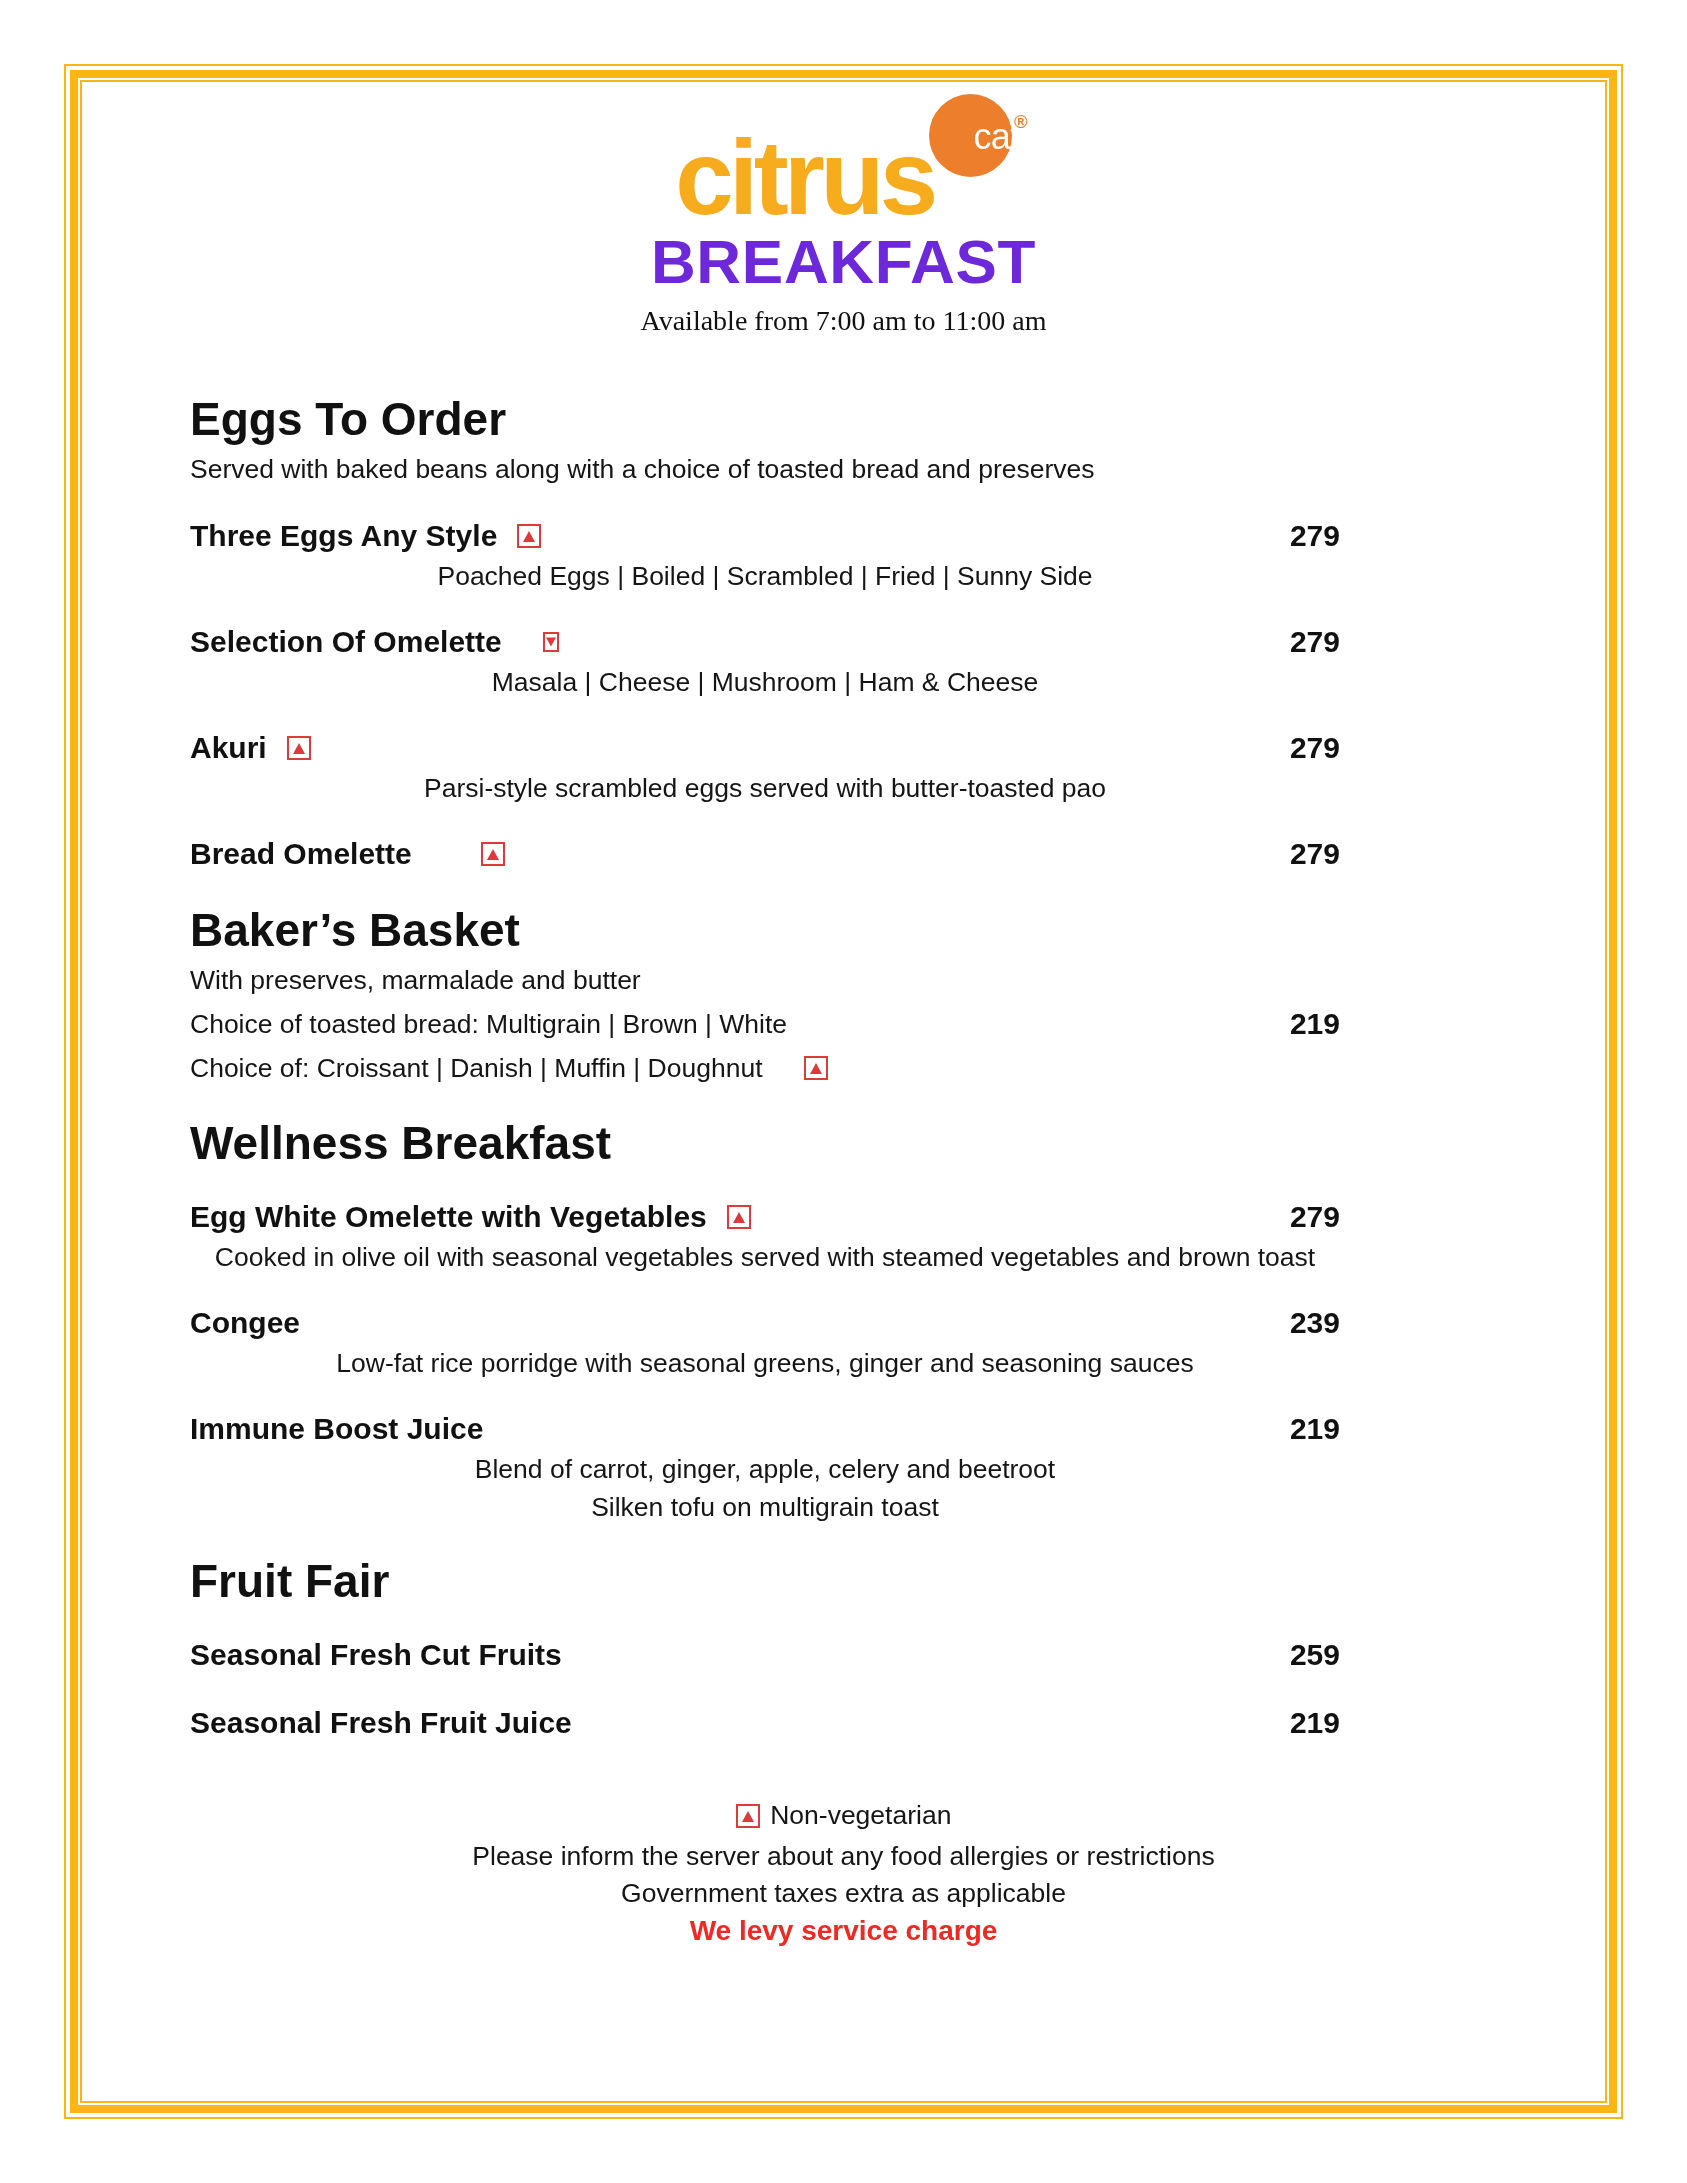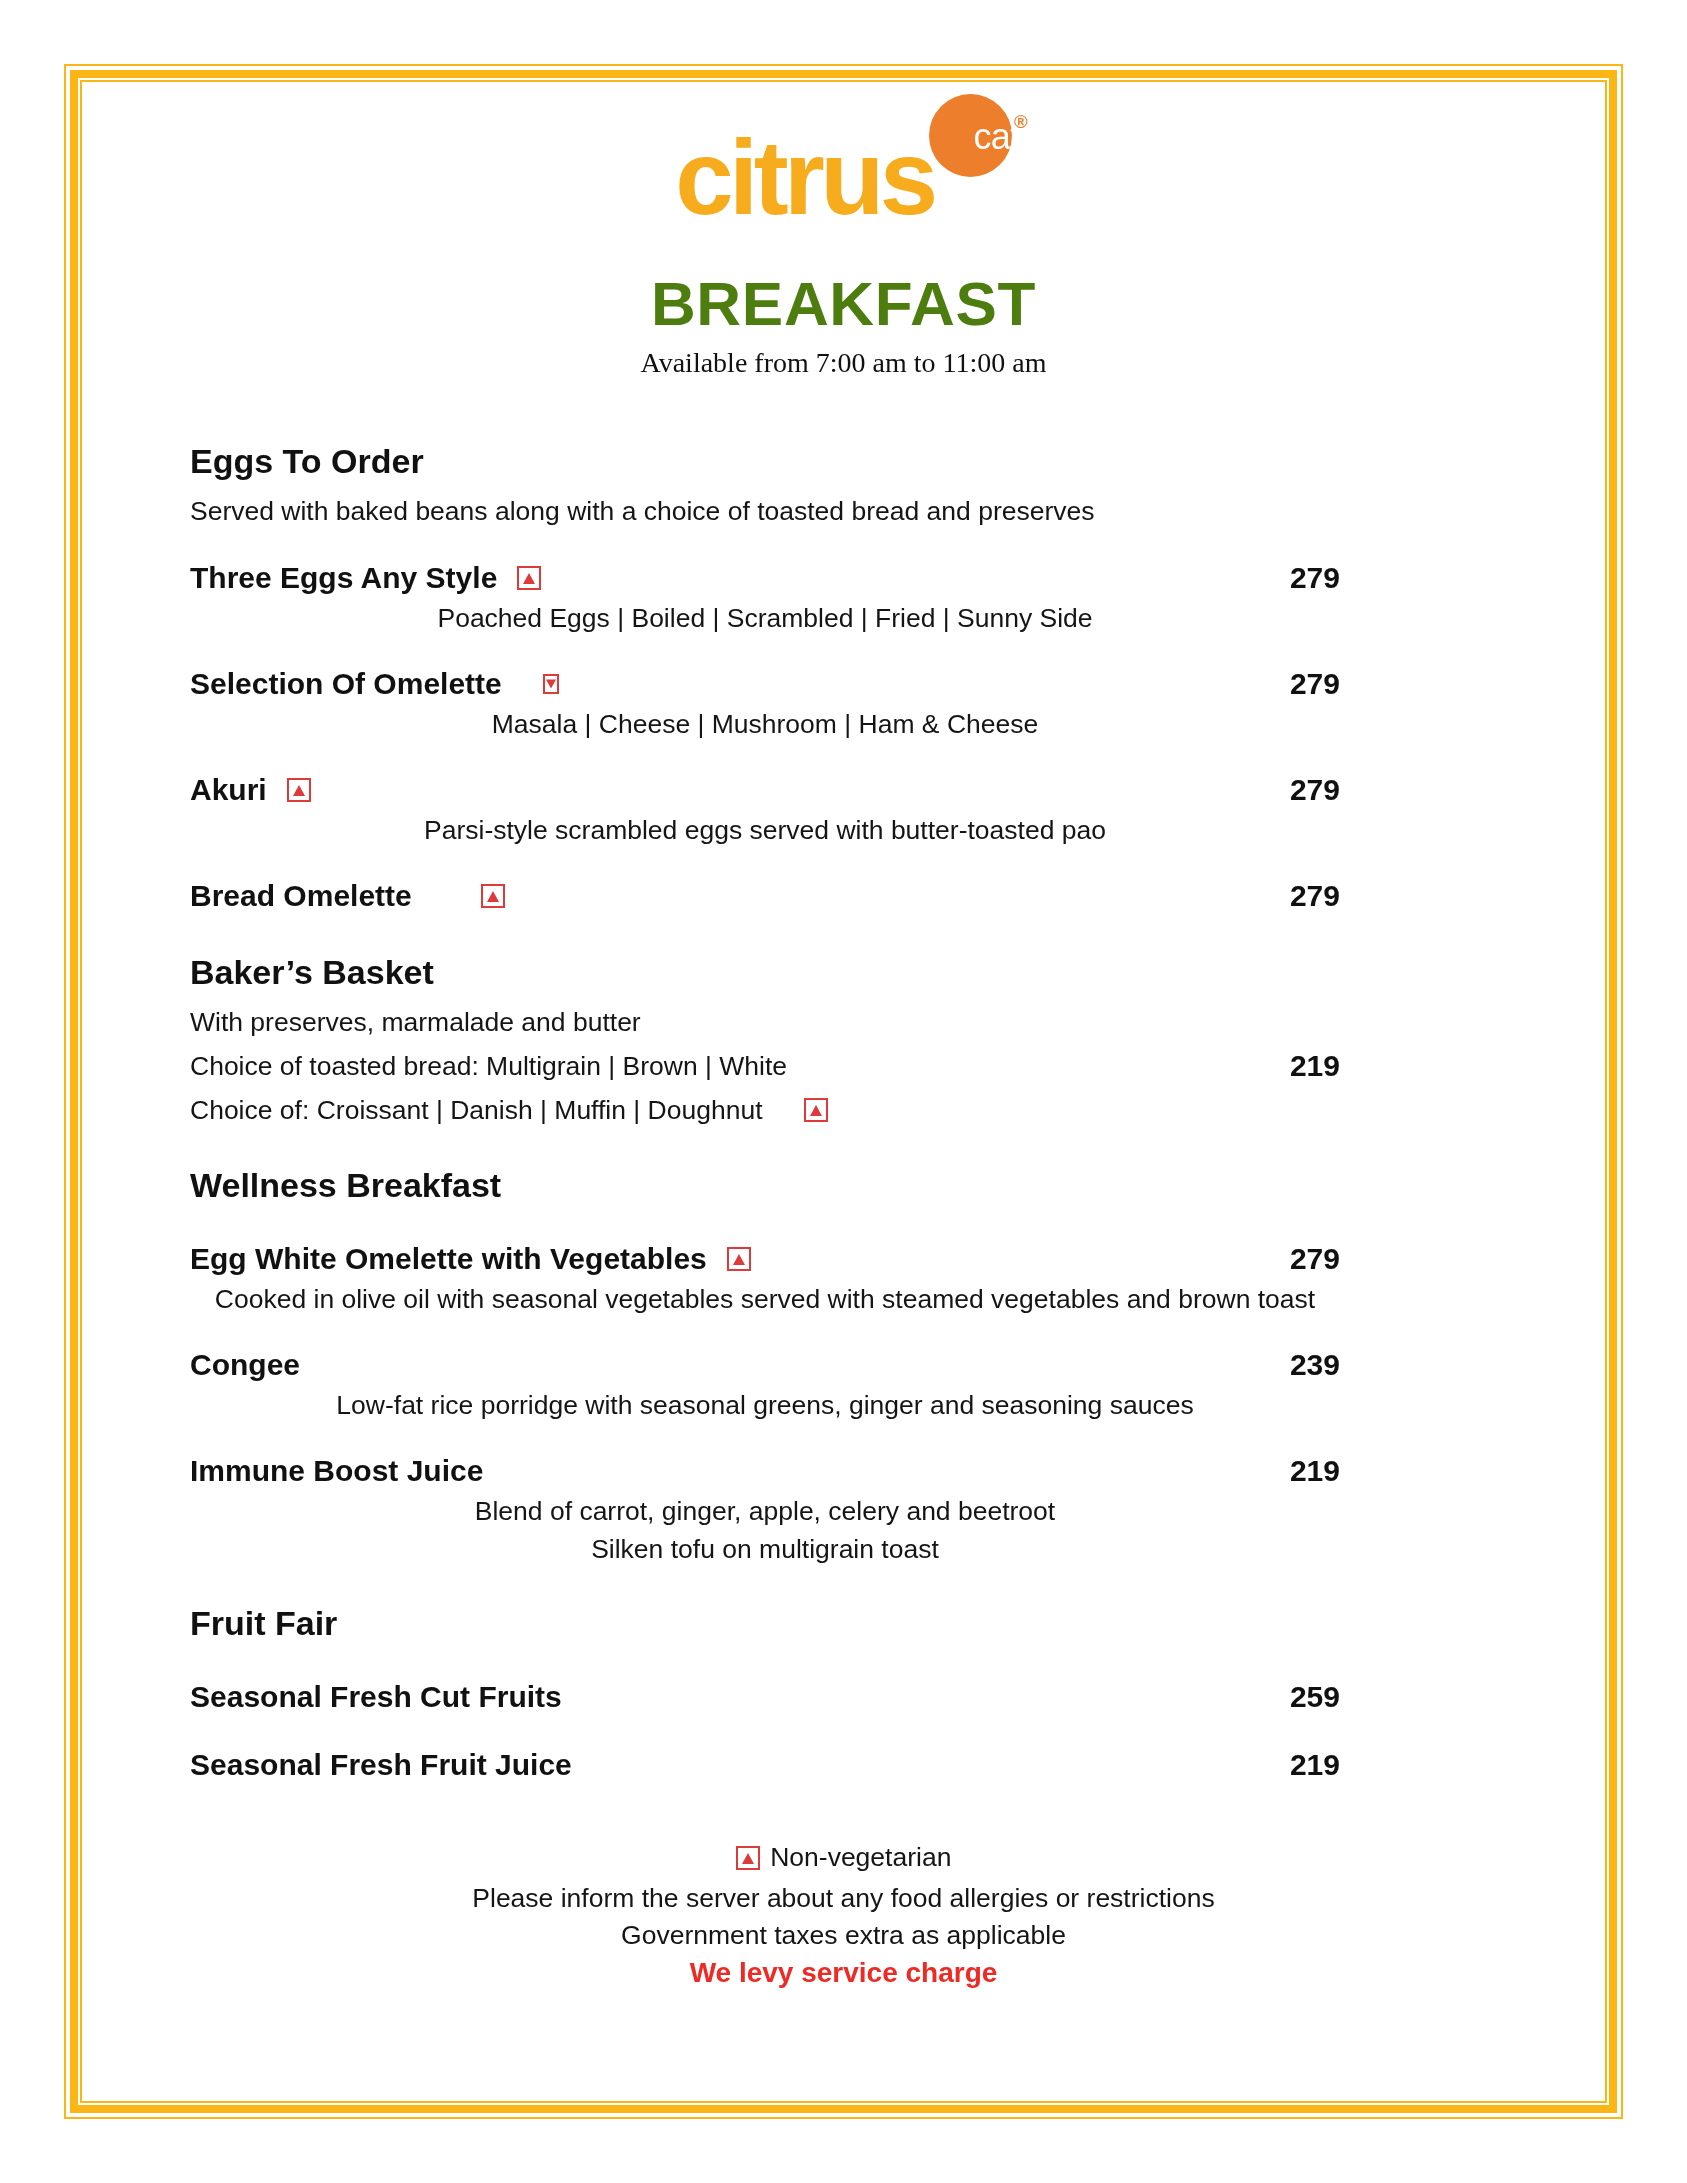--- a/index.html
+++ b/index.html
@@ -25,28 +25,28 @@
     background:var(--logo-orange);z-index:1;
   }
   .logo-cafe{
     position:absolute;left:0;top:22.5px;width:100%;text-align:center;
     font-size:36px;line-height:40px;font-weight:500;color:#ffffff;letter-spacing:-0.7px;padding-left:36px;
   }
   .logo-reg{
     position:absolute;top:18.5px;right:-16px;font-size:18.5px;line-height:18.5px;
     color:var(--logo-orange);font-weight:700;
   }
-  .page-title{margin-top:42px;font-size:62px;line-height:69px;font-weight:700;letter-spacing:0.7px;color:#4d7c0f;}
+  .page-title{font-size:62px;line-height:69px;font-weight:700;letter-spacing:0.7px;color:#6d28d9;}
   .availability{margin-top:8px;font-size:28px;line-height:34px;color:#111;font-family:Liberation Serif, serif;}
 
   
   .menu{width:1150px;margin:56px 0 0 190px;}
   .menu-section{margin-top:32px;}
   .menu-section:first-child{margin-top:0;}
-  .section-title{margin:0;font-size:34px;line-height:50px;font-weight:700;color:#111;}
+  .section-title{margin:0;font-size:46px;line-height:50px;font-weight:700;color:#111;}
   .intro-row{display:flex;align-items:center;font-size:26.5px;line-height:36px;margin-top:7px;white-space:nowrap;}
   .intro-text{font-size:26.5px;color:#151515;}
   .item{margin-top:30px;text-align:center;}
   .item-row{display:flex;align-items:center;white-space:nowrap;}
   .item-name{font-size:30px;line-height:38px;font-weight:700;color:#111;}
   .price{margin-left:auto;font-size:30px;line-height:38px;font-weight:700;color:#111;}
   .item-desc{margin-top:4px;font-size:26.5px;line-height:34px;color:#151515;white-space:nowrap;}
 
   
   .nv{display:inline-block;position:relative;width:20px;height:20px;border:2.6px solid var(--nonveg-red);

